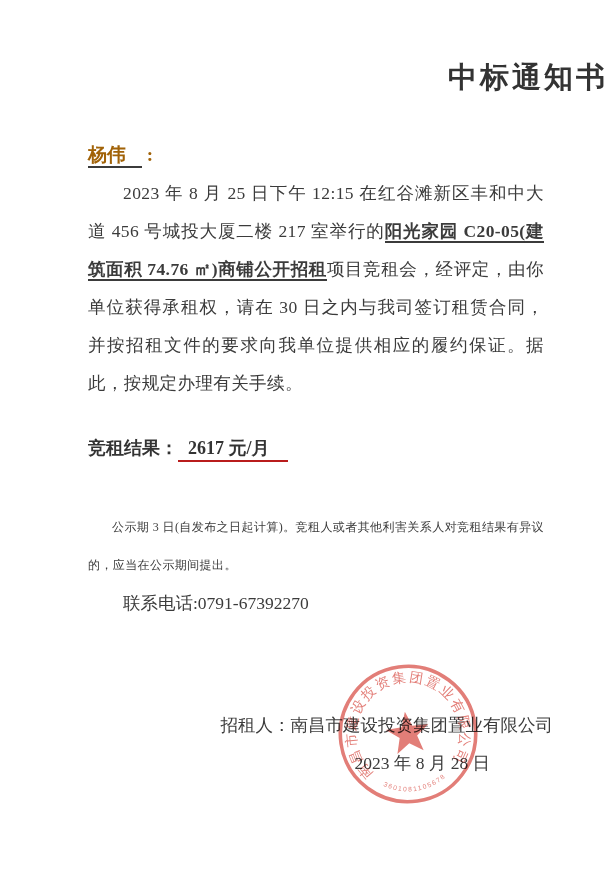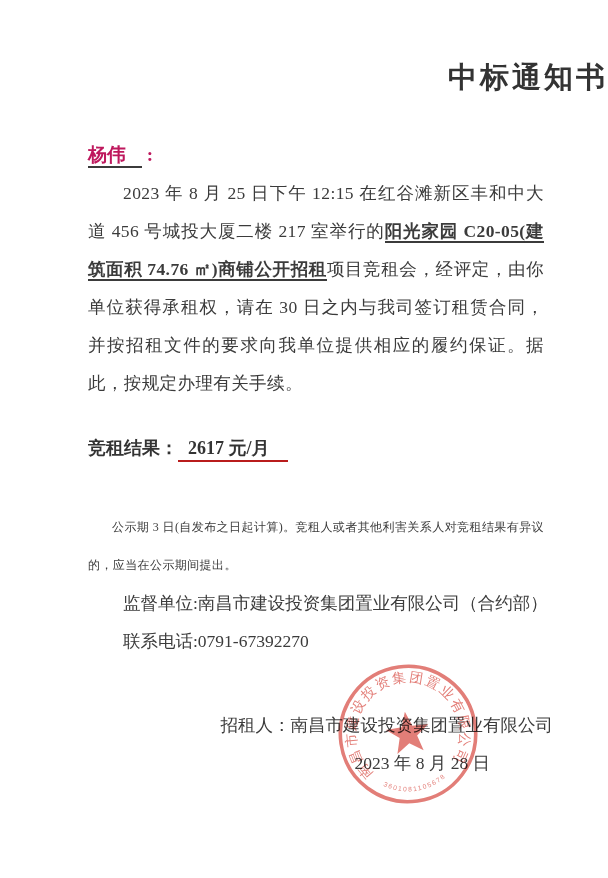--- a/index.html
+++ b/index.html
@@ -21,21 +21,21 @@
     text-align: right;
     font-size: 29px;
     font-weight: bold;
     letter-spacing: 3px;
     color: #333333;
   }
   .addressee {
     margin: 44px 64px 0 88px;
     font-size: 19px;
     font-weight: bold;
-    color: #be185d;
+    color: #a16207;
   }
   .addressee .name {
     border-bottom: 2px solid #3b3b3b;
     padding-right: 16px;
     padding-bottom: 1px;
   }
   .body-para {
     margin: 6px 64px 0 88px;
     font-size: 17.5px;
     line-height: 38px;
@@ -111,21 +111,20 @@
   <div class="body-para">
     <span>2023 年 8 月 25 日下午 12:15 在红谷滩新区丰和中大道 456 号城投大厦二楼 217 室举行的</span><span class="seg-bold-underline">阳光家园 C20-05(建筑面积 74.76 ㎡)商铺公开招租</span><span>项目竞租会，经评定，由你单位获得承租权，请在 30 日之内与我司签订租赁合同，并按招租文件的要求向我单位提供相应的履约保证。据此，按规定办理有关手续。</span>
   </div>
 
   <div class="result-line">
     <span>竞租结果：</span><span class="value">2617 元/月</span>
   </div>
 
   <div class="notice-para">公示期 3 日(自发布之日起计算)。竞租人或者其他利害关系人对竞租结果有异议的，应当在公示期间提出。</div>
 
-  <div class="info-line">监督单位:南昌市建设投资集团置业有限公司（合约部）</div>
   <div class="info-line">联系电话:0791-67392270</div>
 
   <div class="signature-block">
     <div><span>招租人：</span><span>南昌市建设投资集团置业有限公司</span></div>
     <div><span class="signature-date">2023 年 8 月 28 日</span></div>
   </div>
 
   <svg class="stamp" viewBox="0 0 160 160" aria-hidden="true">
     <circle cx="80" cy="80" r="66" fill="none" stroke-width="3.5" stroke="#d9524a"></circle>
     <polygon points="80,58 85.3,72.7 100.9,73.2 88.6,82.8 92.9,97.8 80,89 67.1,97.8 71.4,82.8 59.1,73.2 74.7,72.7" fill="#d9524a"></polygon>

